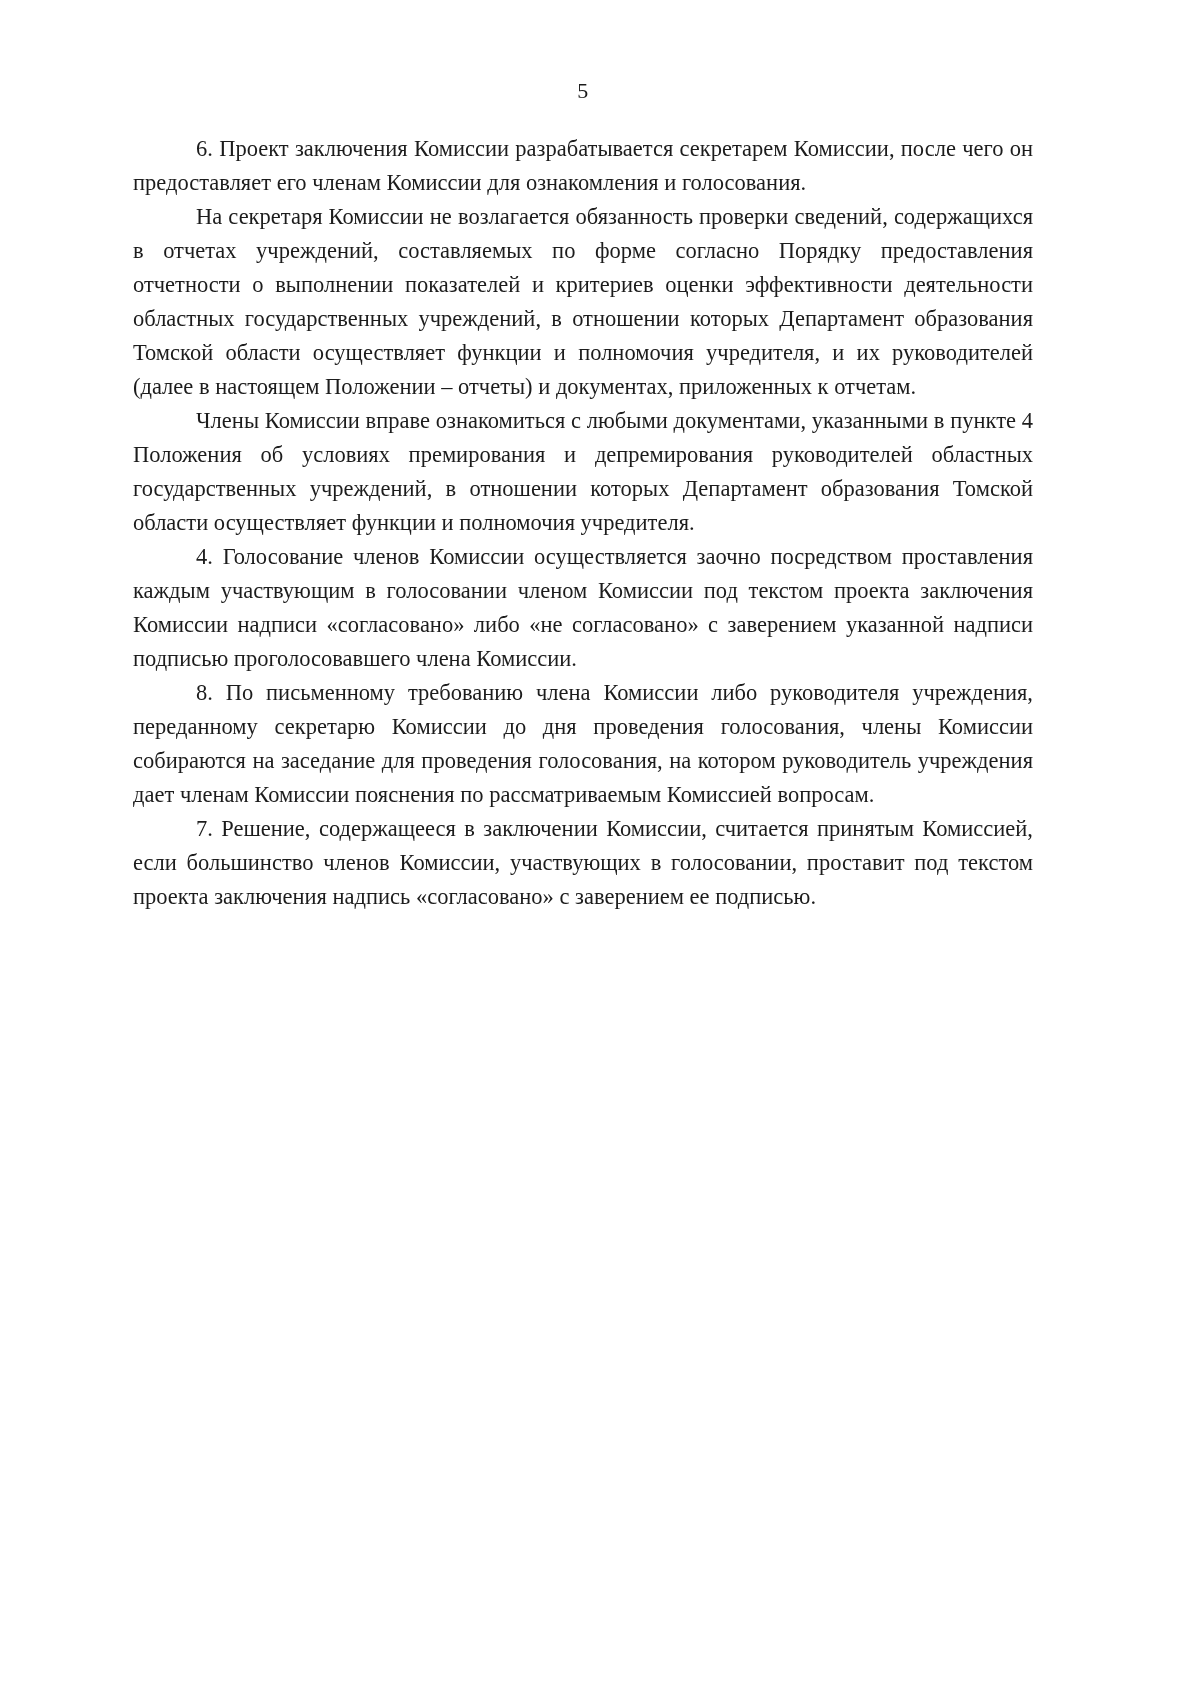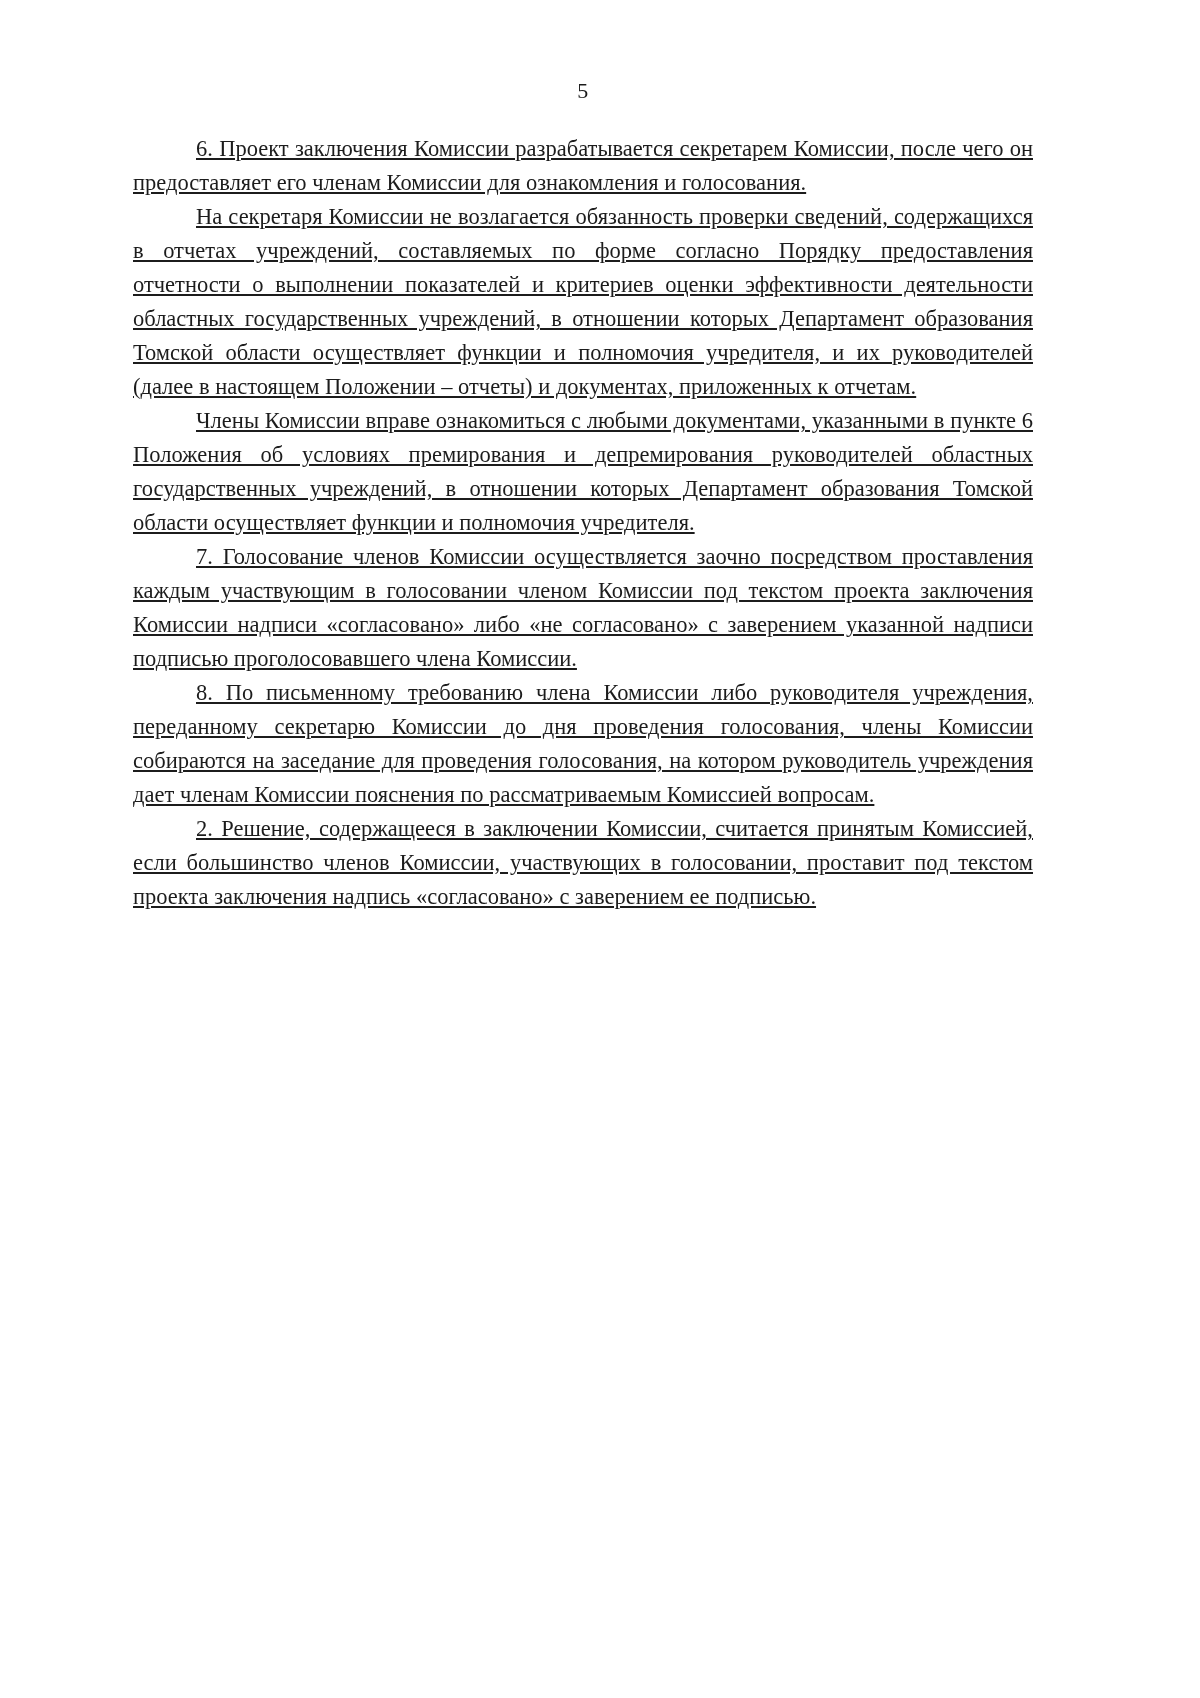--- a/index.html
+++ b/index.html
@@ -25,29 +25,28 @@
     margin-bottom: 28px;
     letter-spacing: 0.5px;
   }
   .doc-body p {
     font-size: 22.5px;
     line-height: 34px;
     text-align: justify;
     text-indent: 63px;
     word-spacing: normal;
     color: #1c1c1c;
-    text-decoration: underline;
   }
 </style>
 </head>
 <body>
 
 <div class="page">
   <div class="page-number">5</div>
   <div class="doc-body">
       <p>6. Проект заключения Комиссии разрабатывается секретарем Комиссии, после чего он предоставляет его членам Комиссии для ознакомления и голосования.</p>
       <p>На секретаря Комиссии не возлагается обязанность проверки сведений, содержащихся в отчетах учреждений, составляемых по форме согласно Порядку предоставления отчетности о выполнении показателей и критериев оценки эффективности деятельности областных государственных учреждений, в отношении которых Департамент образования Томской области осуществляет функции и полномочия учредителя, и их руководителей (далее в настоящем Положении – отчеты) и документах, приложенных к отчетам.</p>
-      <p>Члены Комиссии вправе ознакомиться с любыми документами, указанными в пункте 6 Положения об условиях премирования и депремирования руководителей областных государственных учреждений, в отношении которых Департамент образования Томской области осуществляет функции и полномочия учредителя.</p>
-      <p>7. Голосование членов Комиссии осуществляется заочно посредством проставления каждым участвующим в голосовании членом Комиссии под текстом проекта заключения Комиссии надписи «согласовано» либо «не согласовано» с заверением указанной надписи подписью проголосовавшего члена Комиссии.</p>
+      <p>Члены Комиссии вправе ознакомиться с любыми документами, указанными в пункте 4 Положения об условиях премирования и депремирования руководителей областных государственных учреждений, в отношении которых Департамент образования Томской области осуществляет функции и полномочия учредителя.</p>
+      <p>4. Голосование членов Комиссии осуществляется заочно посредством проставления каждым участвующим в голосовании членом Комиссии под текстом проекта заключения Комиссии надписи «согласовано» либо «не согласовано» с заверением указанной надписи подписью проголосовавшего члена Комиссии.</p>
       <p>8. По письменному требованию члена Комиссии либо руководителя учреждения, переданному секретарю Комиссии до дня проведения голосования, члены Комиссии собираются на заседание для проведения голосования, на котором руководитель учреждения дает членам Комиссии пояснения по рассматриваемым Комиссией вопросам.</p>
-      <p>2. Решение, содержащееся в заключении Комиссии, считается принятым Комиссией, если большинство членов Комиссии, участвующих в голосовании, проставит под текстом проекта заключения надпись «согласовано» с заверением ее подписью.</p>
+      <p>7. Решение, содержащееся в заключении Комиссии, считается принятым Комиссией, если большинство членов Комиссии, участвующих в голосовании, проставит под текстом проекта заключения надпись «согласовано» с заверением ее подписью.</p>
     </div>
 </div>
 
 </body></html>

